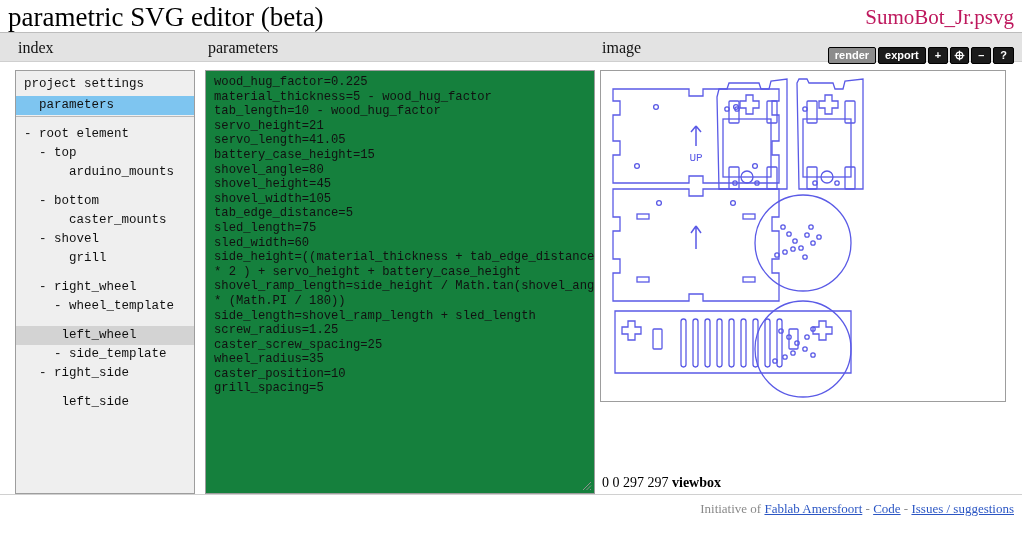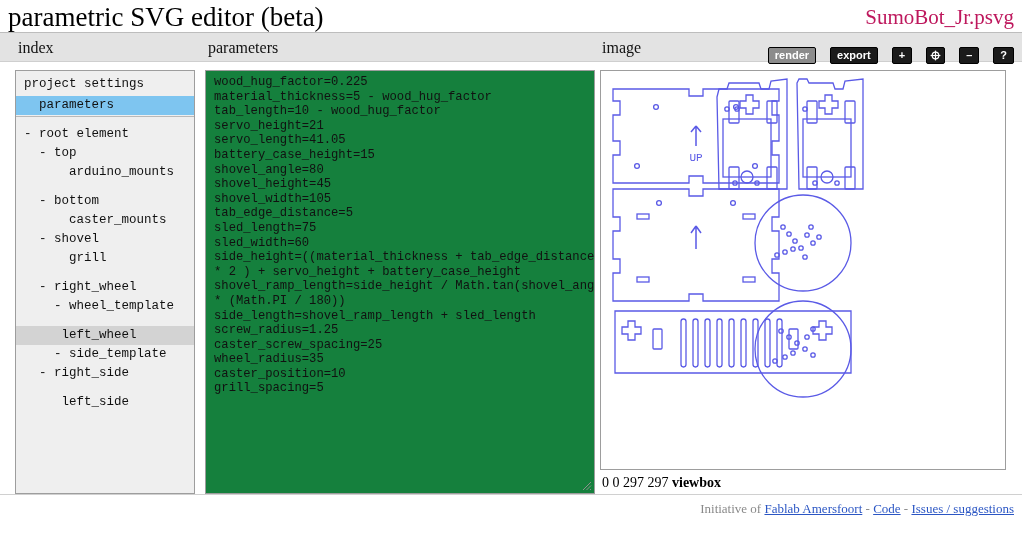--- a/index.html
+++ b/index.html
@@ -39,21 +39,21 @@
     position: absolute; top: 5px;
     font-size: 16px; color: #111; line-height: 20px;
   }
   .lbl-index  { left: 18px; }
   .lbl-params { left: 208px; }
   .lbl-image  { left: 602px; }
 
   
   .toolbar {
     position: absolute; right: 8px; top: 47px;
-    display: flex; gap: 14px; height: 17px;
+    display: flex; gap: 2px; height: 17px;
   }
   .tbtn {
     background: #1b1b1b; color: #ffffff;
     font-family: "Liberation Sans", sans-serif;
     font-size: 11px; font-weight: bold;
     border: 1px solid #000;
     border-radius: 2px;
     height: 17px; line-height: 15px;
     padding: 0 6px;
     display: flex; align-items: center; justify-content: center;
@@ -107,21 +107,21 @@
     font-size: 12.2px; line-height: 14.6px;
     color: #111; white-space: pre;
   }
   .resize-grip {
     position: absolute; right: 1px; bottom: 1px;
     width: 14px; height: 14px; cursor: nwse-resize;
   }
 
   .panel-image {
     position: absolute; left: 600px; top: 70px;
-    width: 406px; height: 400px;
+    width: 406px; height: 332px;
     background: #ffffff;
     border: 1px solid #9d9d9d;
     overflow: hidden;
   }
   .panel-image svg { display: block; }
 
   .viewbox-line {
     position: absolute; left: 602px; top: 474px;
     font-size: 14px; line-height: 18px; color: #000;
   }

